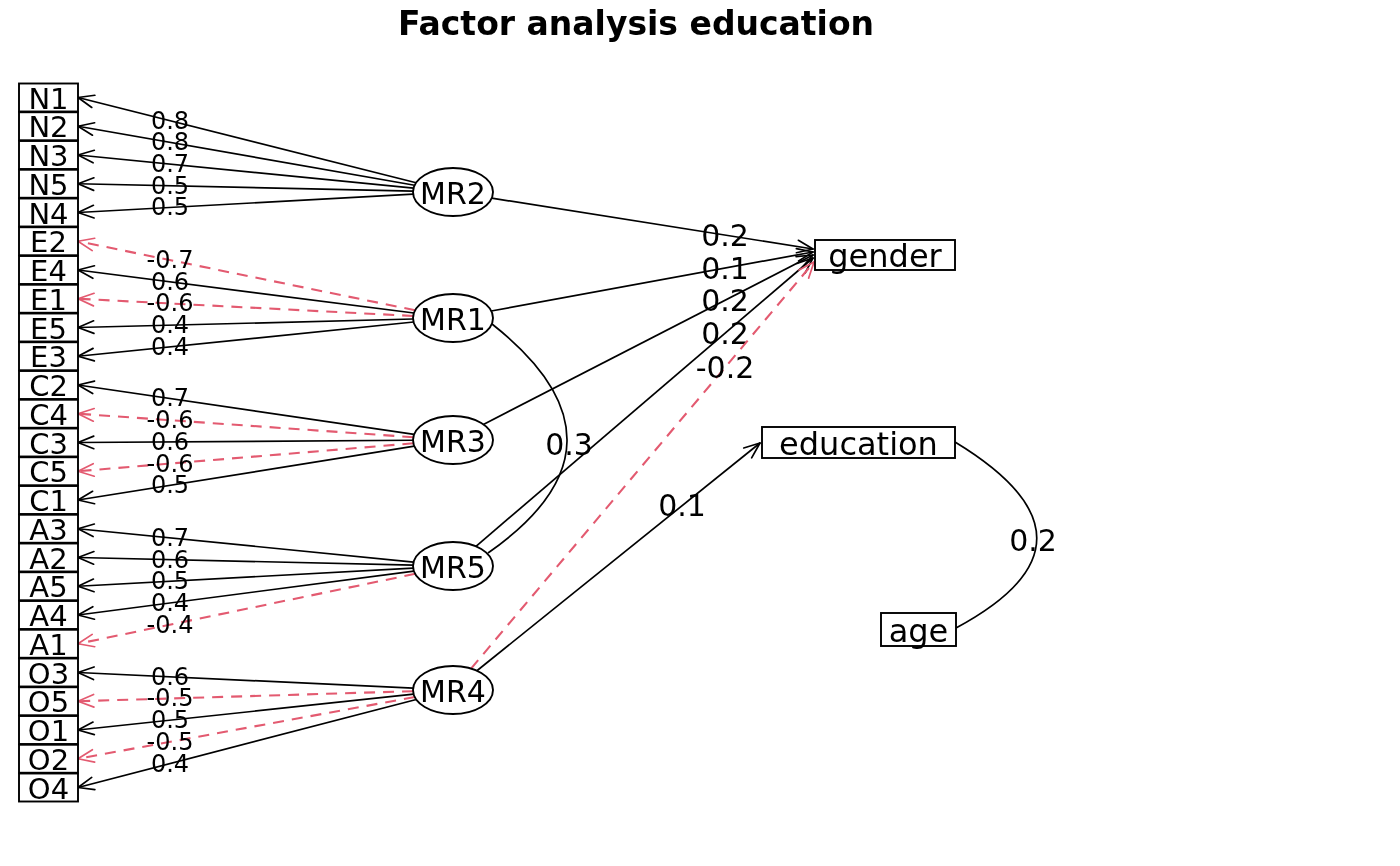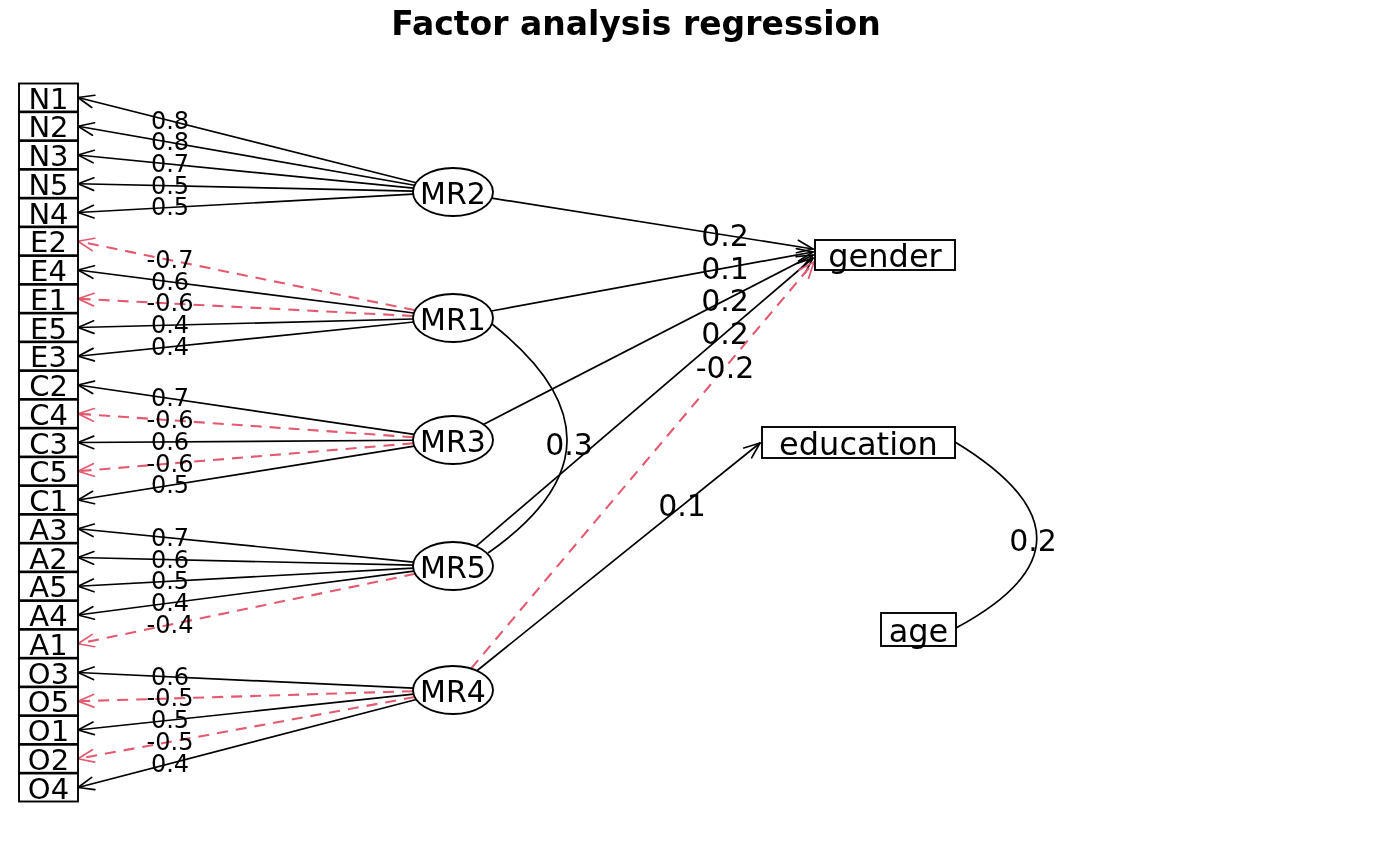--- a/index.html
+++ b/index.html
@@ -22,21 +22,21 @@
     white-space: nowrap;
   }
   #diagram-svg { position: absolute; left: 0; top: 0; }
   text { fill: #000; }
 </style>
 </head>
 <body>
 
 <div id="stage">
 
-<div id="plot-title">Factor analysis regression</div>
+<div id="plot-title">Factor analysis education</div>
 
 <svg id="diagram-svg" width="1400" height="866" viewBox="0 0 1400 866">
       <path d="M 492 324 Q 644 444 488 553" fill="none" stroke="#000000" stroke-width="1.7"></path>
       <path d="M 955 442 Q 1118 541 956 628" fill="none" stroke="#000000" stroke-width="1.7"></path>
       <line x1="416.12071577570555" y1="182.7064203754778" x2="78" y2="97.5" fill="none" stroke-width="1.7" stroke="#000000"></line>
       <line x1="78" y1="97.5" x2="91.76784713787063" y2="107.47228084182487" stroke="#000000" stroke-width="1.7" stroke-linecap="round"></line>
       <line x1="78" y1="97.5" x2="94.849549524503" y2="95.24330311709329" stroke="#000000" stroke-width="1.7" stroke-linecap="round"></line>
       <text x="170" y="120.684" text-anchor="middle" dominant-baseline="central" font-size="24" font-weight="normal">0.8</text>
       <line x1="414.6057385747004" y1="185.26820616343082" x2="78" y2="126.25" fill="none" stroke-width="1.7" stroke="#000000"></line>
       <line x1="78" y1="126.25" x2="92.46111095304097" y2="135.1873525164804" stroke="#000000" stroke-width="1.7" stroke-linecap="round"></line>

